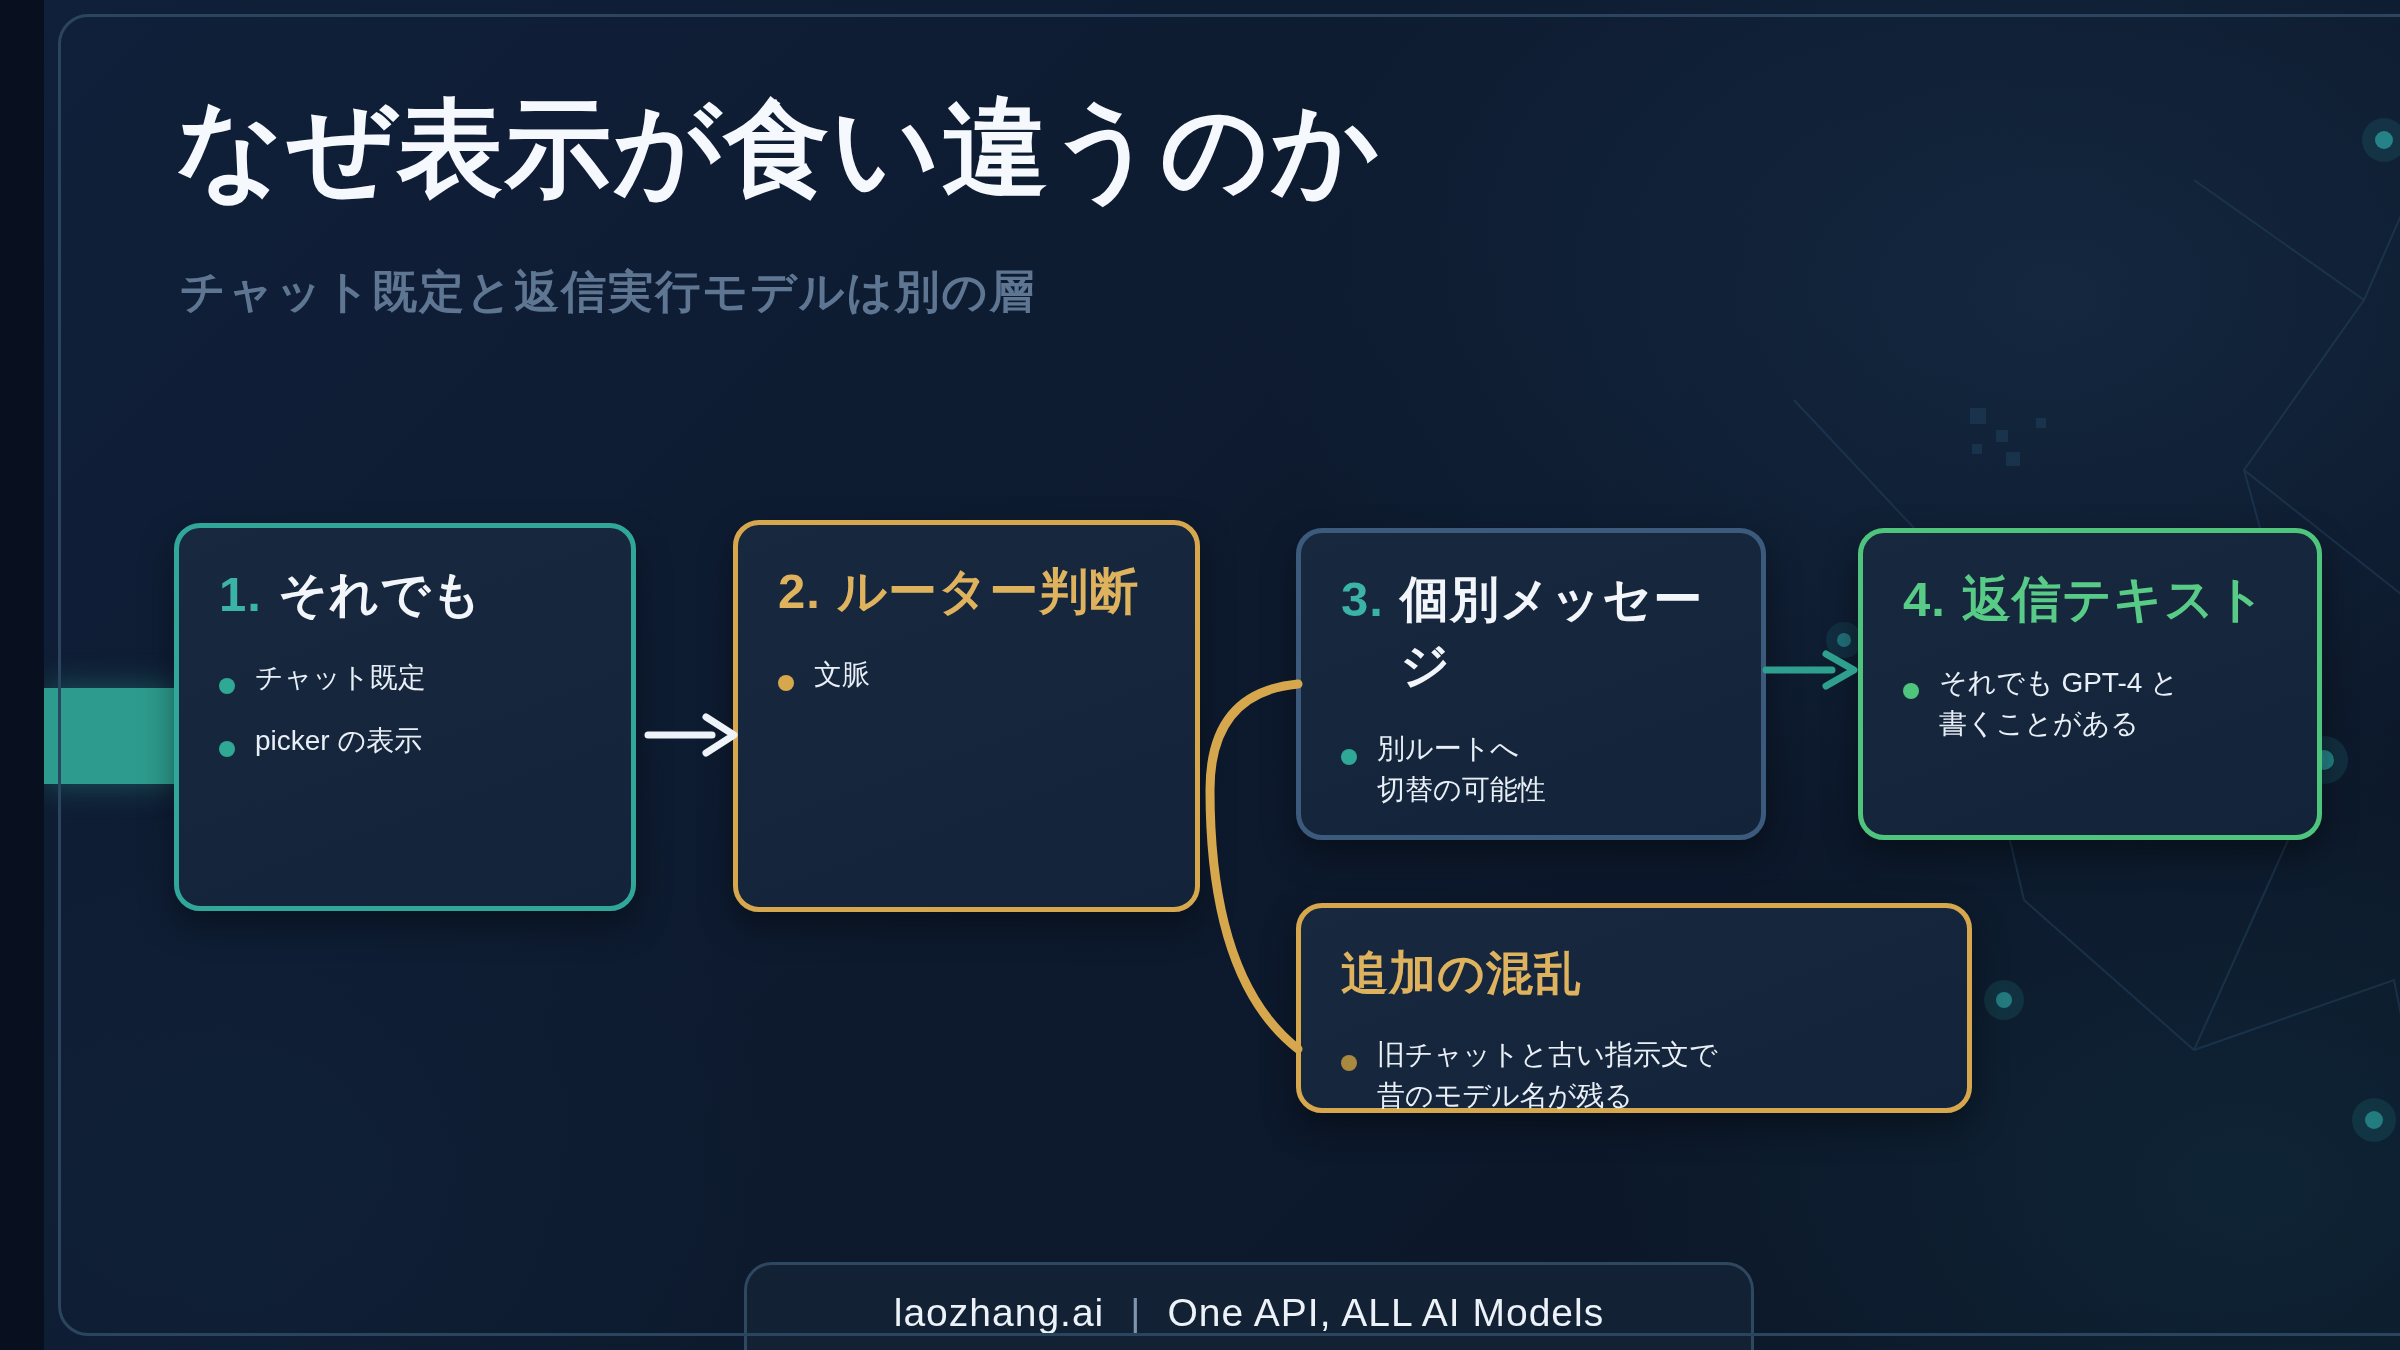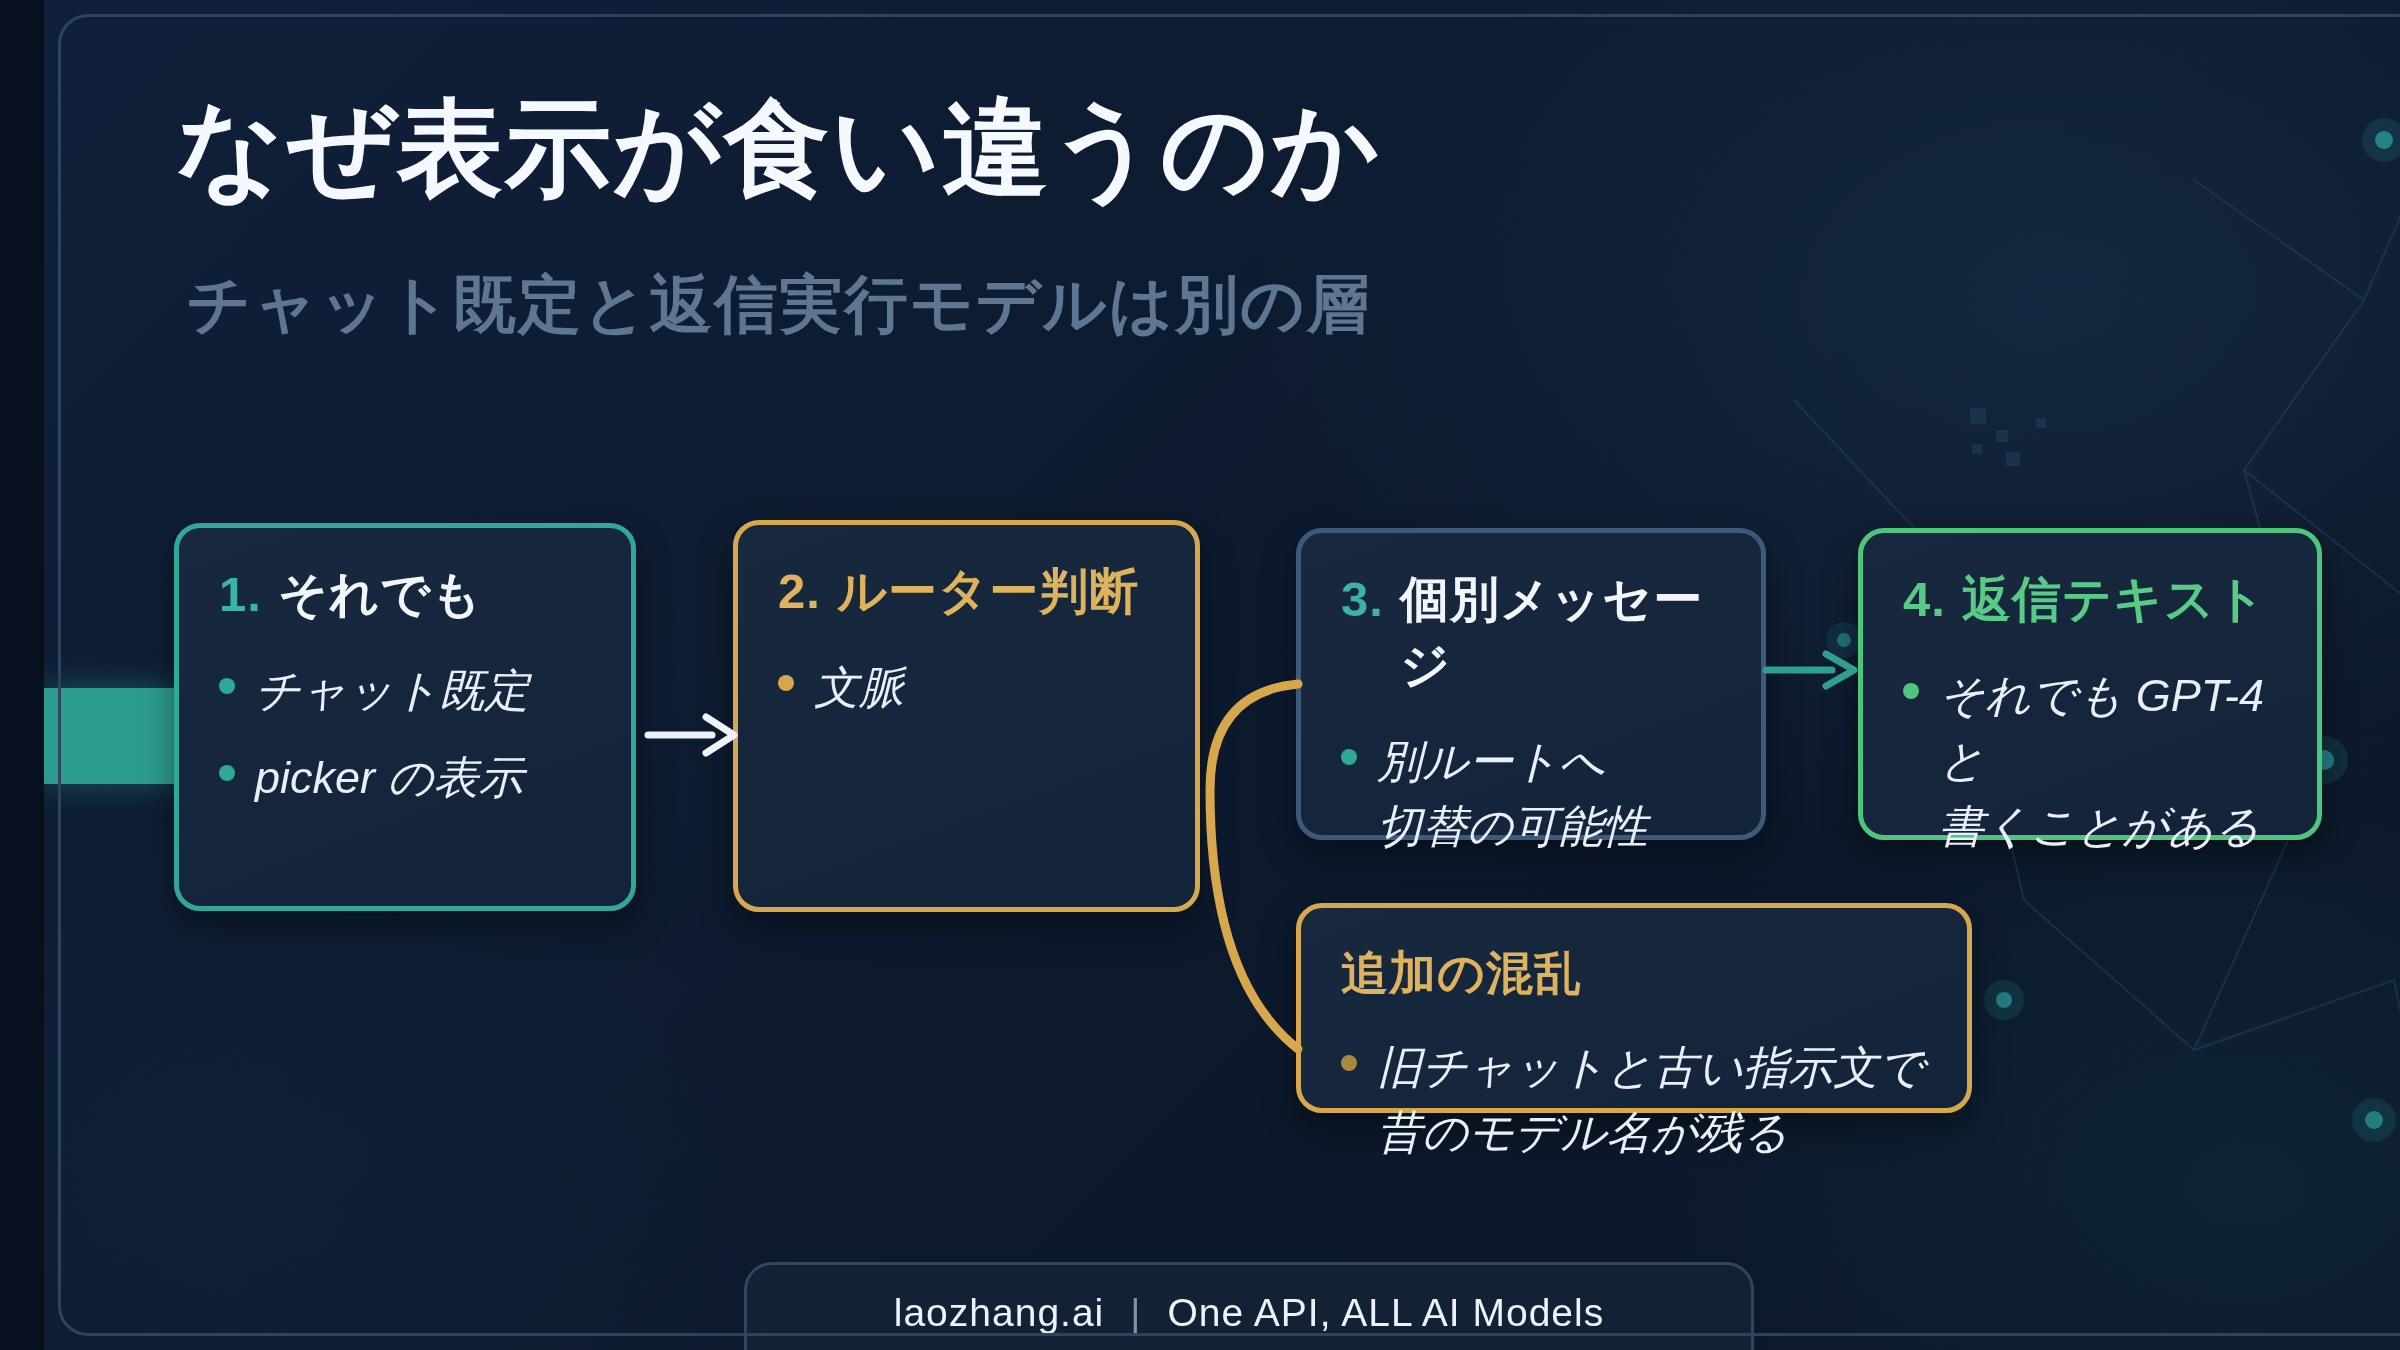--- a/index.html
+++ b/index.html
@@ -20,39 +20,39 @@
     position:absolute;inset:14px;
     border:3px solid #2b455f;border-radius:30px;
     pointer-events:none;z-index:6;
   }
   .title{
     position:absolute;left:132px;top:78px;
     font-size:106px;font-weight:bold;letter-spacing:2px;
     color:#f5f8fc;z-index:3;
   }
   .subtitle{
-    position:absolute;left:143px;top:262px;
-    font-size:63px;font-weight:bold;letter-spacing:2px;
+    position:absolute;left:136px;top:262px;
+    font-size:45px;font-weight:bold;letter-spacing:2px;
     color:#5e7692;z-index:3;
   }
   .card{
     position:absolute;
     background:linear-gradient(160deg,#18293f 0%,#13233a 100%);
     border:5px solid var(--border,#3c5a7c);
     border-radius:26px;
     box-shadow:0 14px 34px rgba(0,0,0,0.40);
     padding:34px 40px;
     box-sizing:border-box;
     z-index:2;
   }
   .card-title{display:flex;align-items:baseline;gap:16px;font-size:49px;font-weight:bold;letter-spacing:1px;}
   .card-num{color:var(--num,#3bb3a5);}
   .card-name{color:var(--title,#f2f6fa);}
   .bullets{margin-top:30px;display:flex;flex-direction:column;gap:22px;}
-  .bullet{display:flex;align-items:flex-start;gap:20px;font-size:45px;color:#e9eff6;line-height:1.45;font-style:italic;}
+  .bullet{display:flex;align-items:flex-start;gap:20px;font-size:28px;color:#e9eff6;line-height:1.45;}
   .dot{flex:0 0 auto;width:16px;height:16px;border-radius:50%;background:var(--dot,#2fa896);margin-top:20px;}
   .bullet-text{white-space:pre-line;}
   #box1{left:130px;top:523px;width:462px;height:388px;}
   #box2{left:689px;top:520px;width:467px;height:392px;}
   #box3{left:1252px;top:528px;width:470px;height:312px;}
   #box4{left:1814px;top:528px;width:464px;height:312px;}
   #box5{left:1252px;top:903px;width:676px;height:210px;}
   #box5 .card-title{font-size:47px;}
   .teal-band{
     position:absolute;left:0;top:688px;width:134px;height:96px;

